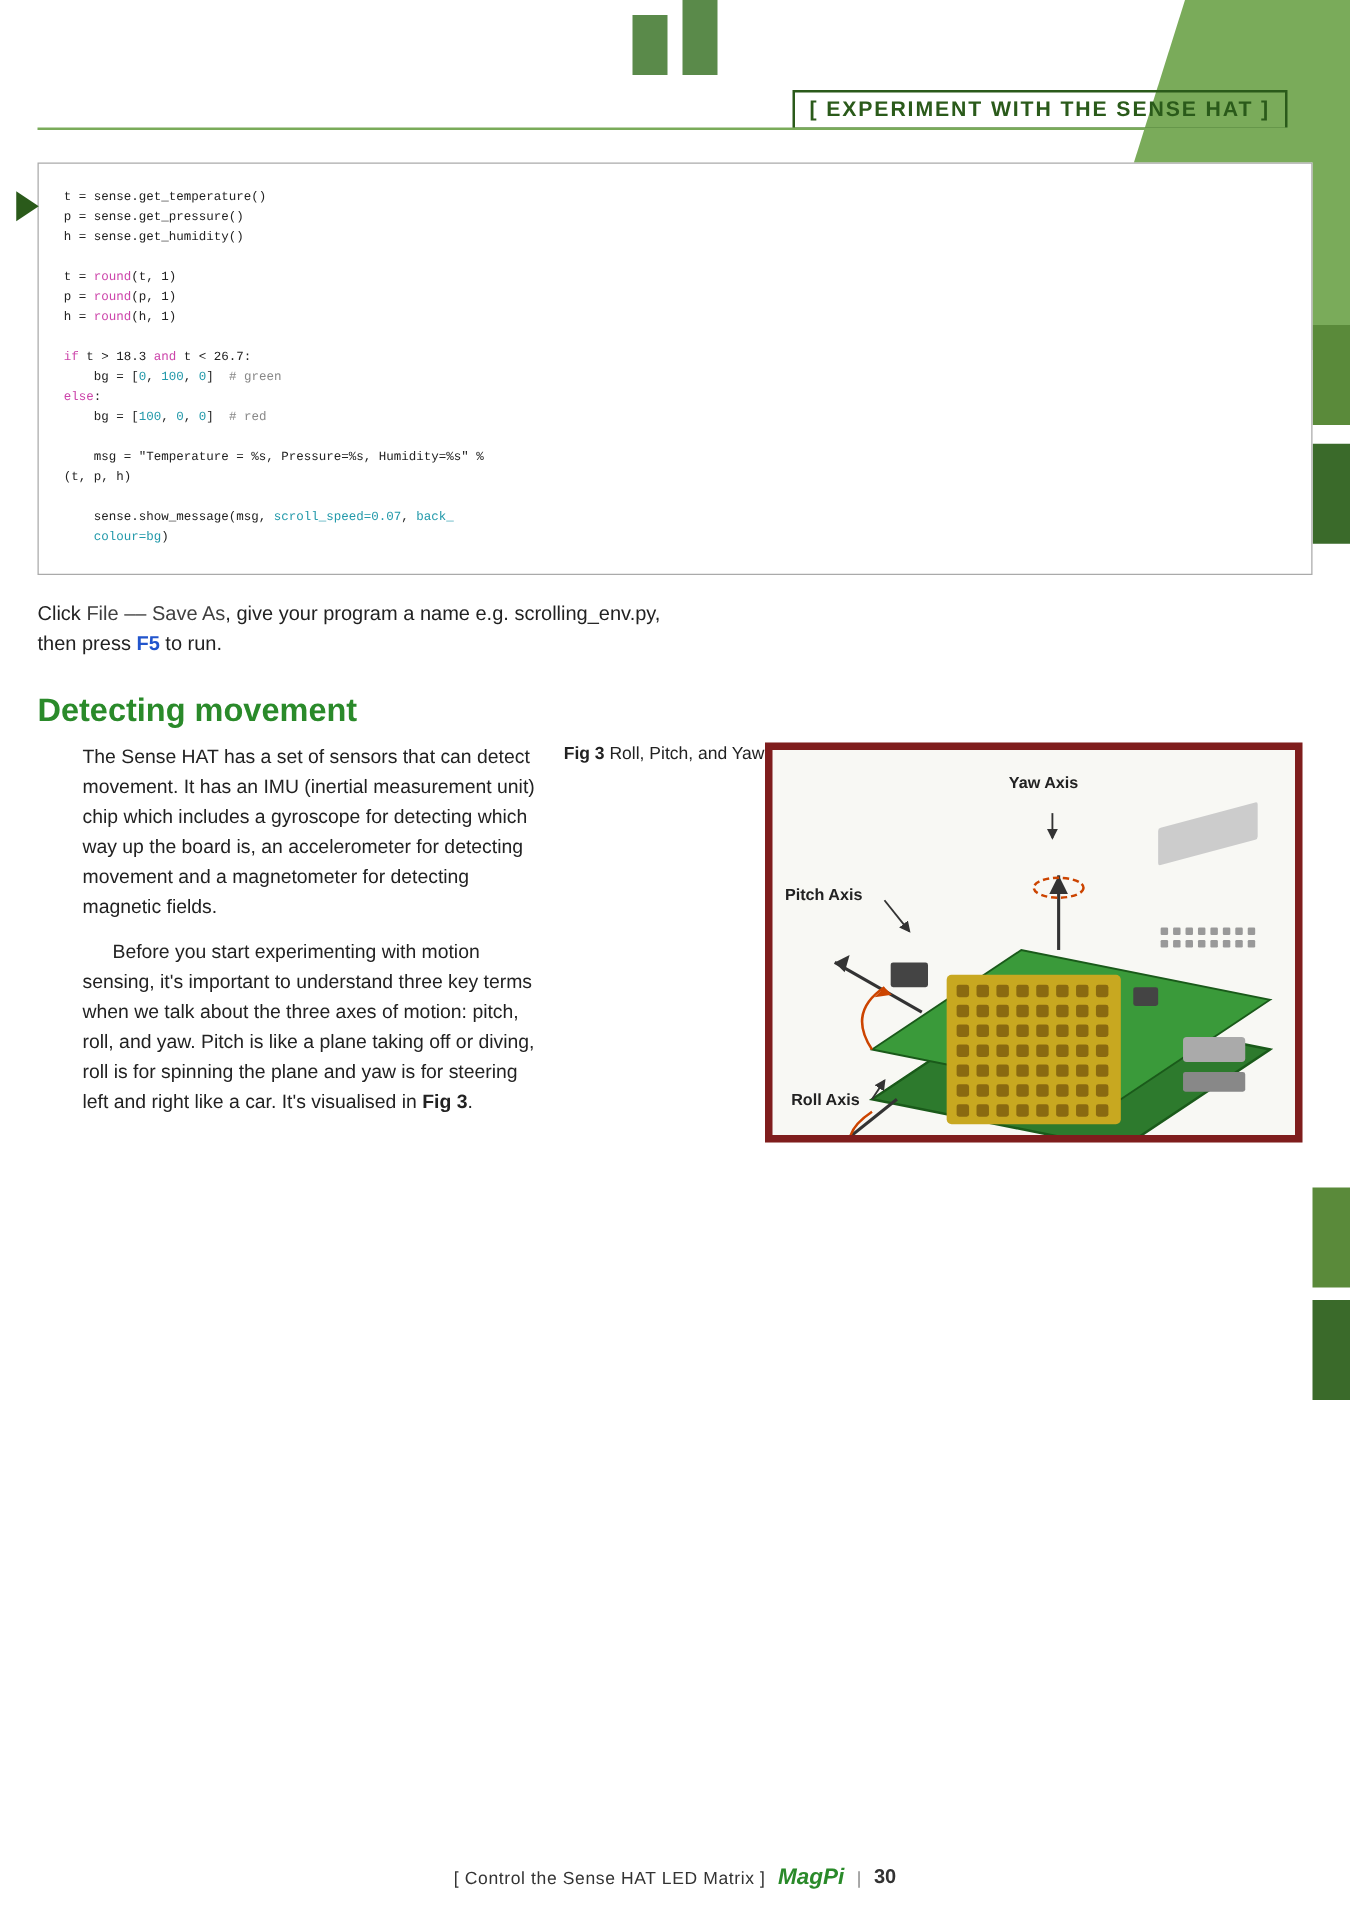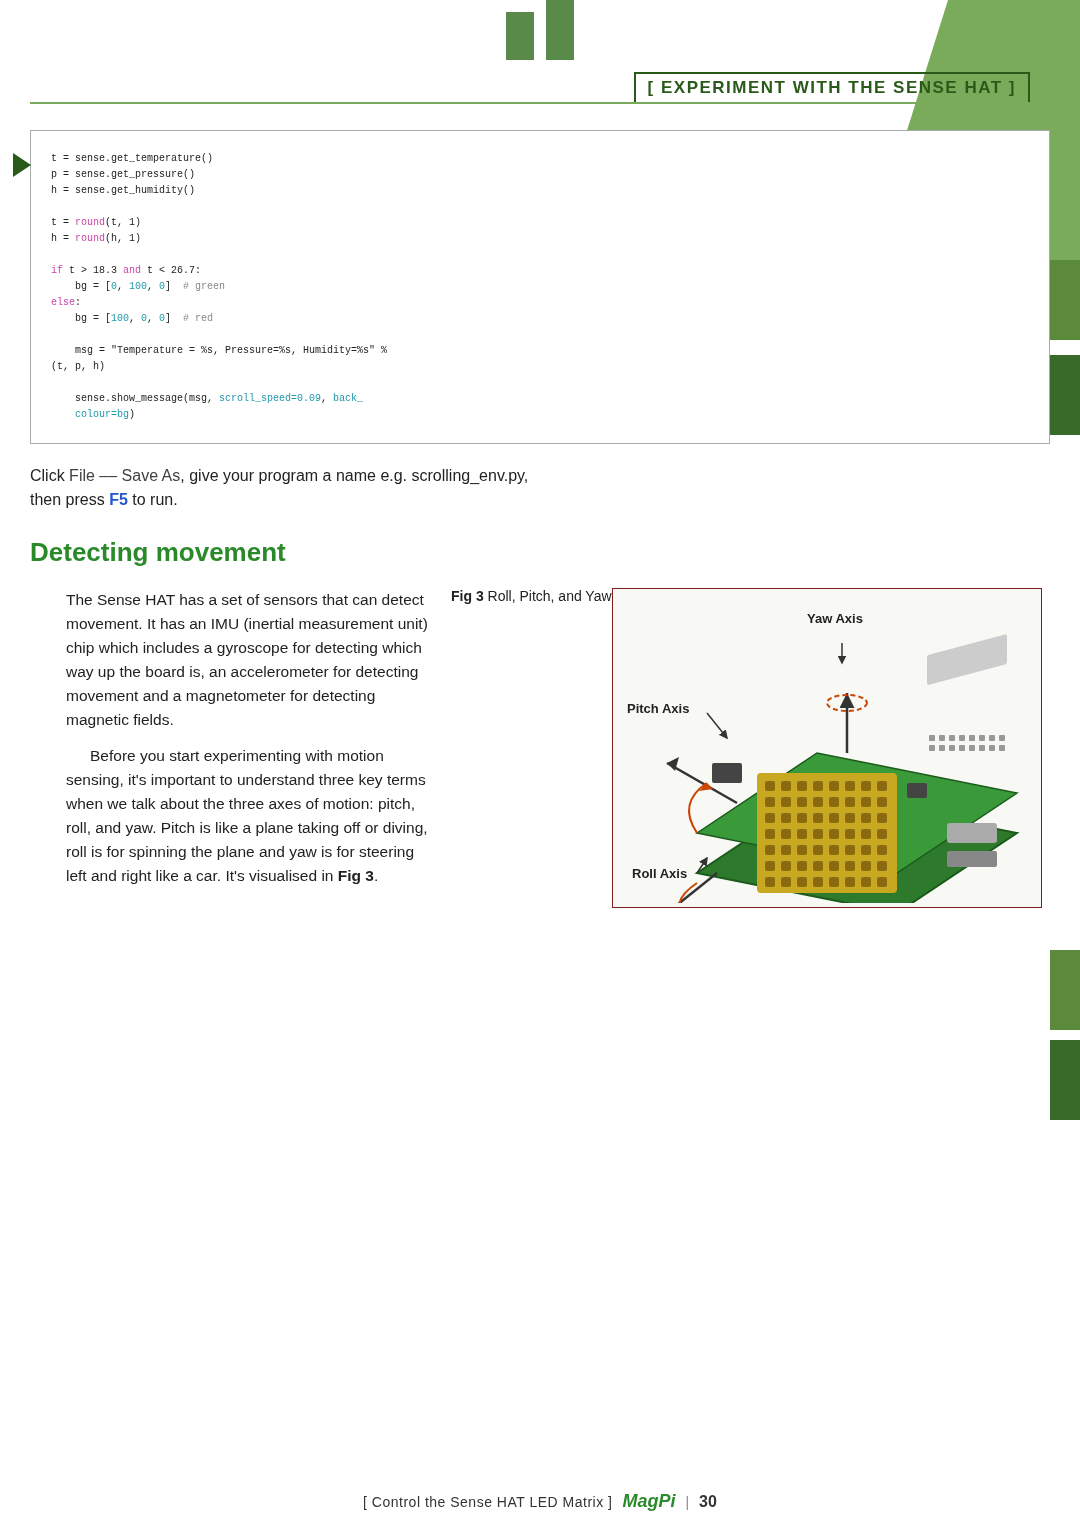--- a/index.html
+++ b/index.html
@@ -156,21 +156,21 @@
       color: #2255cc;
       font-weight: bold;
     }
 
     
     .section-heading {
       font-family: Arial, Helvetica, sans-serif;
       font-size: 26px;
       font-weight: 900;
       color: #2a8a2a;
-      margin-bottom: 20px;
+      margin-bottom: 10px;
     }
 
     
     .body-text {
       font-family: Arial, Helvetica, sans-serif;
       font-size: 15.5px;
       color: #222222;
       line-height: 1.55;
     }
 
@@ -184,24 +184,24 @@
       text-align: left;
     }
     .fig-label span {
       font-weight: normal;
     }
 
     
     .hardware-image {
       width: 100%;
       max-width: 430px;
-      border: 1px solid #7f1d1d;
+      border: 6px solid #7f1d1d;
       background: #f5f5f0;
       display: flex;
-      align-items: center;
+      align-items: flex-start;
       justify-content: center;
       position: relative;
       overflow: hidden;
     }
 
     
     .footer {
       position: absolute;
       bottom: 20px;
       left: 0;
@@ -258,20 +258,23 @@
 
     <span class="code-line c-white">t = sense.get_temperature()</span>
     <span class="code-line c-white">p = sense.get_pressure()</span>
     <span class="code-line c-white">h = sense.get_humidity()</span>
     <span class="code-line">&nbsp;</span>
 
     <span class="code-line">
       <span class="c-white">t = </span><span class="c-pink">round</span><span class="c-white">(t, 1)</span>
     </span>
     <span class="code-line">
+      <span class="c-white">p = </span><span class="c-pink">round</span><span class="c-white">(p, 1)</span>
+    </span>
+    <span class="code-line">
       <span class="c-white">h = </span><span class="c-pink">round</span><span class="c-white">(h, 1)</span>
     </span>
     <span class="code-line">&nbsp;</span>
 
     <span class="code-line">
       <span class="c-pink">if</span><span class="c-white"> t &gt; 18.3 </span><span class="c-pink">and</span><span class="c-white"> t &lt; 26.7:</span>
     </span>
     <span class="code-line">
       <span class="c-white">&nbsp;&nbsp;&nbsp;&nbsp;bg = [</span><span class="c-cyan">0</span><span class="c-white">, </span><span class="c-cyan">100</span><span class="c-white">, </span><span class="c-cyan">0</span><span class="c-white">]&nbsp;&nbsp;</span><span style="color:#888888"># green</span>
     </span>
@@ -285,21 +288,21 @@
 
     <span class="code-line">
       <span class="c-white">&nbsp;&nbsp;&nbsp;&nbsp;msg = "Temperature = %s, Pressure=%s, Humidity=%s" %</span>
     </span>
     <span class="code-line">
       <span class="c-white">(t, p, h)</span>
     </span>
     <span class="code-line">&nbsp;</span>
 
     <span class="code-line">
-      <span class="c-white">&nbsp;&nbsp;&nbsp;&nbsp;sense.show_message(msg, </span><span class="c-cyan">scroll_speed=0.09</span><span class="c-white">, </span><span class="c-cyan">back_<br>&nbsp;&nbsp;&nbsp;&nbsp;colour=bg</span><span class="c-white">)</span>
+      <span class="c-white">&nbsp;&nbsp;&nbsp;&nbsp;sense.show_message(msg, </span><span class="c-cyan">scroll_speed=0.07</span><span class="c-white">, </span><span class="c-cyan">back_<br>&nbsp;&nbsp;&nbsp;&nbsp;colour=bg</span><span class="c-white">)</span>
     </span>
   </div>
 
   <p class="instructions">
     Click <a class="file-link">File –– Save As</a>, give your program a name e.g. scrolling_env.py,<br>
     then press <span class="key">F5</span> to run.
   </p>
 
   <div class="section-heading">Detecting movement</div>
 

